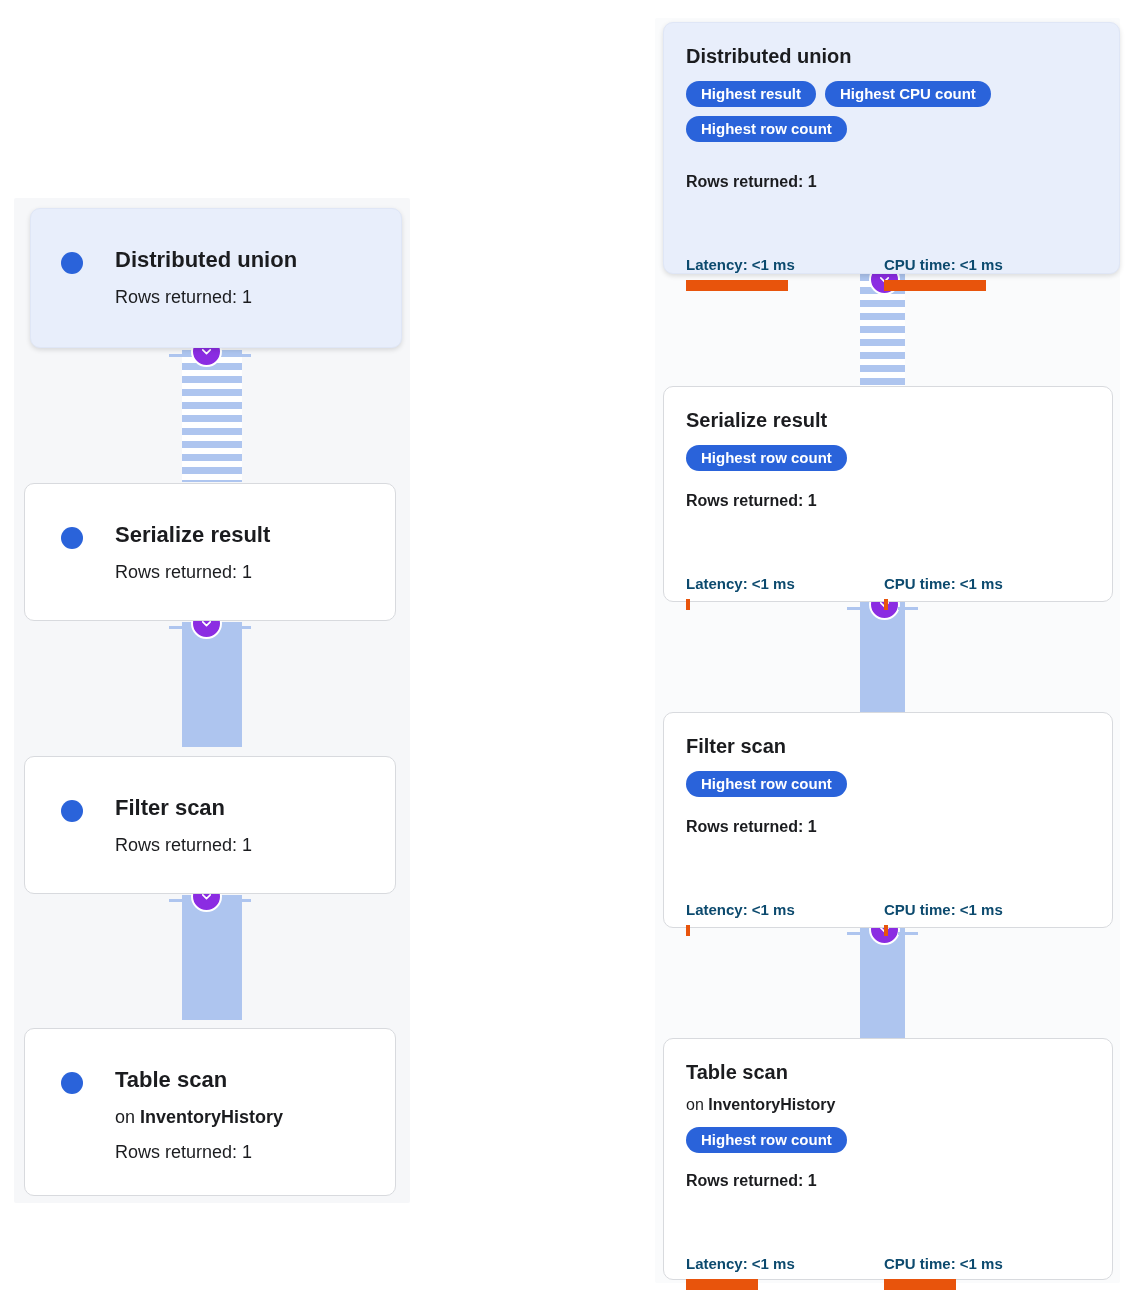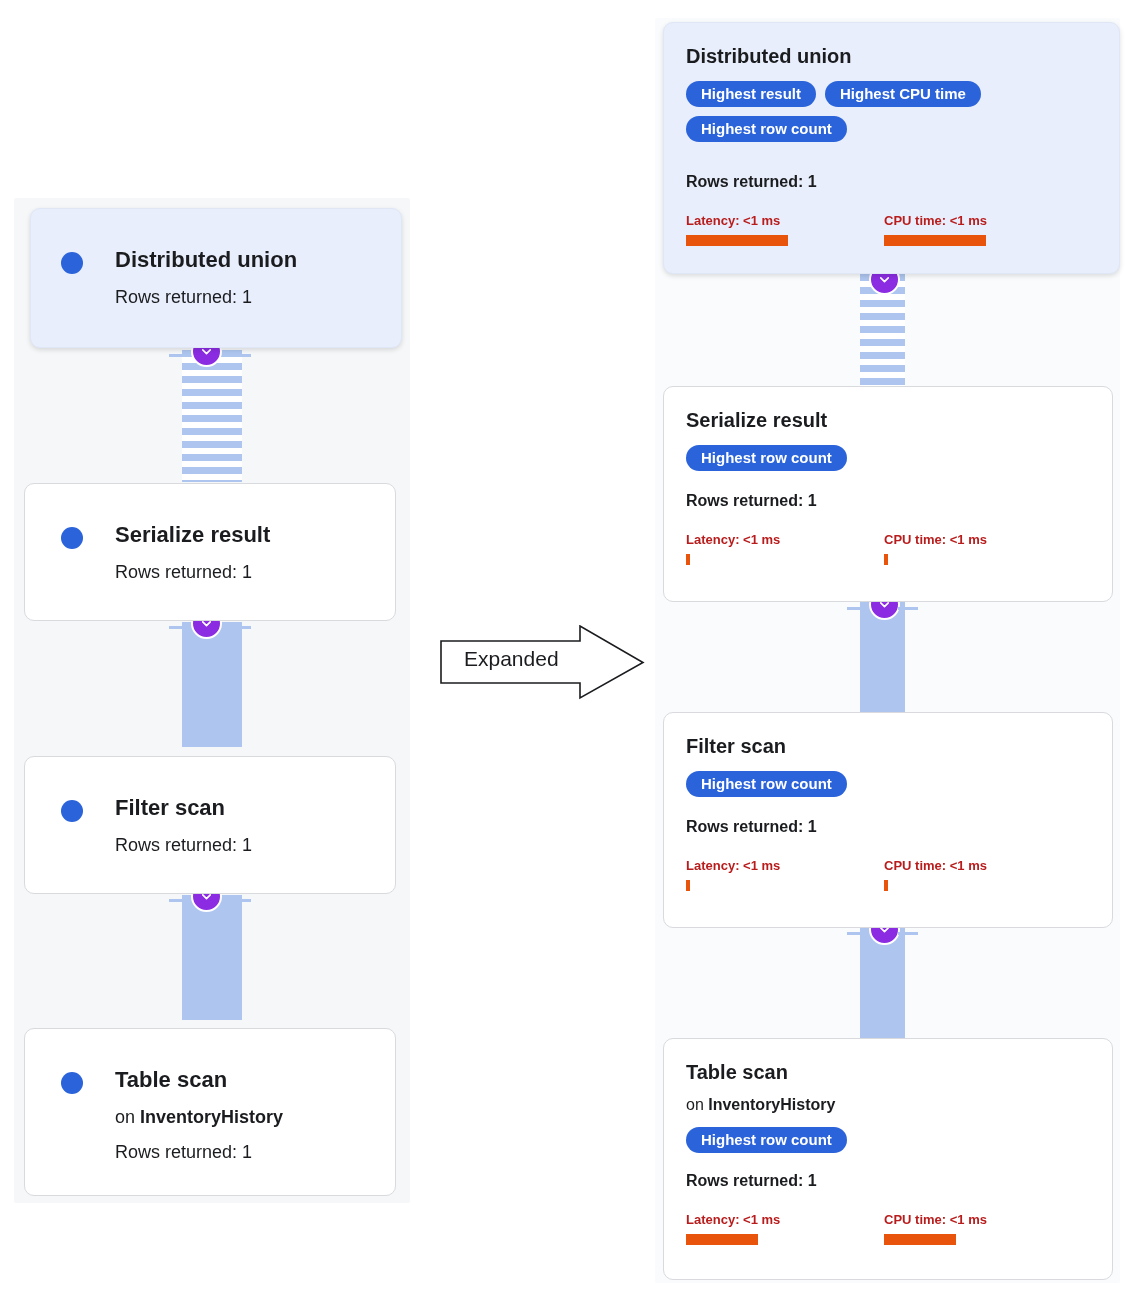--- a/index.html
+++ b/index.html
@@ -143,24 +143,25 @@
     white-space: nowrap;
     line-height: 1;
   }
 
   .metrics {
     position: absolute;
     display: flex;
   }
   .metric { position: relative; }
   .metric-label {
-    font-size: 13px;
+    font-size: 15px;
     font-weight: bold;
-    color: #b91c1c;
-    white-space: nowrap;
+    color: #0c4a6e;
+    white-space: nowrap;
+    margin-top: 43px;
   }
   .metric-bar {
     margin-top: 7px;
     height: 11px;
     background: #e8540c;
   }
 </style>
 </head>
 <body>
 
@@ -220,26 +221,20 @@
     </div>
 
     <div class="node" style="left:10px; top:830px; width:372px; height:168px;">
       <div class="dot" style="left:36px; top:43px;"></div>
       <div class="node-title" style="position:absolute; left:90px; top:38px;">Table scan</div>
       <div class="node-sub" style="position:absolute; left:90px; top:78px;">on <b>InventoryHistory</b></div>
       <div class="node-sub" style="position:absolute; left:90px; top:113px;">Rows returned: 1</div>
     </div>
   </div>
 
-  <div class="arrow-wrap">
-    <svg width="205" height="75" viewBox="0 0 205 75" aria-hidden="true">
-      <path d="M1 16 L140 16 L140 1 L203 37.5 L140 73 L140 58 L1 58 Z" fill="#ffffff" stroke="#1b1c1f" stroke-width="1.6" stroke-linejoin="miter"></path>
-    </svg>
-    <div class="arrow-label">Expanded</div>
-  </div>
 
   <div class="right-panel">
 
     <div class="edge edge-striped" style="left:205px; top:243px; width:45px; height:140px;"></div>
     <div class="edge-collapse-btn" style="left:214px; top:246px;">
       <svg width="15" height="15" viewBox="0 0 24 24" aria-hidden="true">
         <path d="M6 9.5 L12 15.5 L18 9.5" fill="none" stroke="#ffffff" stroke-width="2.6" stroke-linecap="round" stroke-linejoin="round"></path>
       </svg>
     </div>
 
@@ -262,21 +257,21 @@
     </div>
     <div class="edge-tick" style="left:192px; top:903px; width:20px;"></div>
     <div class="edge-tick" style="left:192px; top:914px; width:20px;"></div>
     <div class="edge-tick" style="left:243px; top:903px; width:20px;"></div>
     <div class="edge-tick" style="left:243px; top:914px; width:20px;"></div>
 
     <div class="node highlight" style="left:8px; top:4px; width:457px; height:252px;">
       <div class="node-title" style="position:absolute; left:22px; top:22px;">Distributed union</div>
       <div class="badge-row" style="left:22px; top:58px; width:415px;">
         <span class="badge">Highest result</span>
-        <span class="badge">Highest CPU time</span>
+        <span class="badge">Highest CPU count</span>
         <span class="badge">Highest row count</span>
       </div>
       <div class="node-sub" style="position:absolute; left:22px; top:150px; font-weight:bold;">Rows returned: 1</div>
       <div class="metrics" style="left:22px; top:190px;">
         <div class="metric" style="width:198px;">
           <div class="metric-label">Latency: &lt;1 ms</div>
           <div class="metric-bar" style="width:102px;"></div>
         </div>
         <div class="metric" style="width:198px;">
           <div class="metric-label">CPU time: &lt;1 ms</div>

